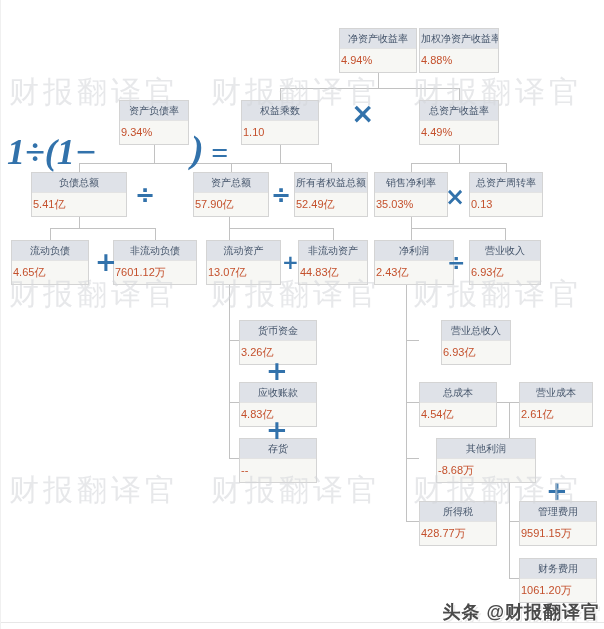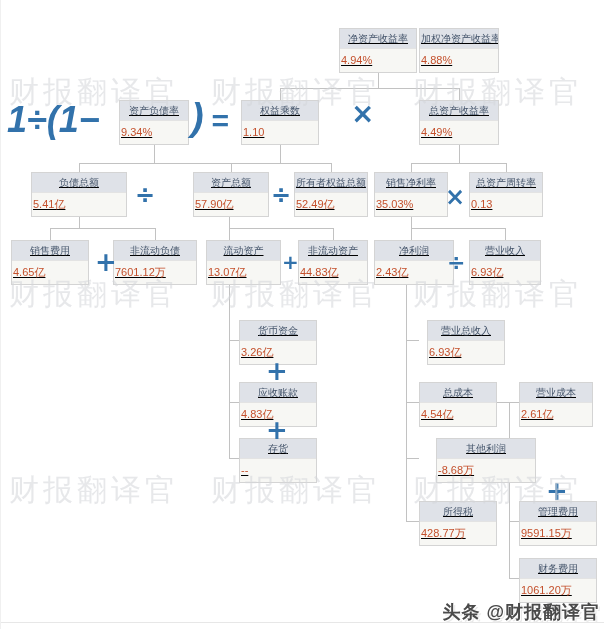--- a/index.html
+++ b/index.html
@@ -3,30 +3,30 @@
 <meta charset="utf-8">
 <style>
   :root{
     --label-bg:#dfe2e8; --label-text:#46566c; --value-bg:#f7f7f4; --value-text:#c4502c;
     --op-color:#3272ab; --line:#c2c2c2; --wm:#d4d6da; --credit:#4a4a4a;
   }
   html,body{margin:0;padding:0;}
   body{font-family:"Liberation Sans","DejaVu Sans",sans-serif;background:#fff;}
   #stage{position:relative;width:604px;height:629px;background:#fff;overflow:hidden;
          border-left:1px solid #f0f0f0;}
-  .node{position:absolute;border:1px solid #d4d4d4;background:#fff;z-index:4;box-sizing:border-box;text-decoration:underline;}
+  .node{position:absolute;border:1px solid #d4d4d4;background:#fff;z-index:4;box-sizing:border-box;}
   .node-label{background:var(--label-bg);color:var(--label-text);font-size:10px;line-height:13px;
               height:13px;padding:3px 1px;text-align:center;white-space:nowrap;overflow:hidden;
               border-bottom:1px solid #e3e3e3;}
   .node-value{background:var(--value-bg);color:var(--value-text);font-size:11px;line-height:13px;
               height:13px;padding:5px 1px;white-space:nowrap;overflow:hidden;}
   .op{position:absolute;color:var(--op-color);font-weight:bold;z-index:5;line-height:1;
       font-family:"DejaVu Sans",sans-serif;}
   .formula{position:absolute;color:var(--op-color);font-style:italic;font-weight:bold;
-           font-family:Liberation Sans, sans-serif;z-index:5;line-height:1;}
+           font-family:Liberation Serif, serif;z-index:5;line-height:1;margin-top:32px;}
   .hl,.vl{position:absolute;background:var(--line);z-index:1;}
   .hl{height:1px;} .vl{width:1px;}
   .wm{position:absolute;color:var(--wm);font-size:30px;letter-spacing:4px;white-space:nowrap;
       z-index:6;opacity:.55;pointer-events:none;}
   .credit{position:absolute;top:600px;right:5px;font-size:18px;font-weight:bold;letter-spacing:1px;
           color:var(--credit);text-shadow:1px 1px 0 #ffffff,2px 2px 0 #e8e8e8;z-index:7;}
   .bottom-line{position:absolute;left:0;top:622px;width:604px;height:1px;background:#e7e7e7;z-index:2;}
 </style>
 </head>
 <body>
@@ -139,21 +139,21 @@
   <div class="node" style="left:373px;top:172px;width:74px">
     <div class="node-label">销售净利率</div>
     <div class="node-value">35.03%</div>
   </div>
   <div class="node" style="left:468px;top:172px;width:74px">
     <div class="node-label">总资产周转率</div>
     <div class="node-value">0.13</div>
   </div>
 
   <div class="node" style="left:10px;top:240px;width:78px">
-    <div class="node-label">销售费用</div>
+    <div class="node-label">流动负债</div>
     <div class="node-value">4.65亿</div>
   </div>
   <div class="node" style="left:112px;top:240px;width:84px">
     <div class="node-label">非流动负债</div>
     <div class="node-value">7601.12万</div>
   </div>
   <div class="node" style="left:205px;top:240px;width:75px">
     <div class="node-label">流动资产</div>
     <div class="node-value">13.07亿</div>
   </div>
@@ -176,21 +176,21 @@
   </div>
   <div class="node" style="left:238px;top:382px;width:78px">
     <div class="node-label">应收账款</div>
     <div class="node-value">4.83亿</div>
   </div>
   <div class="node" style="left:238px;top:438px;width:78px">
     <div class="node-label">存货</div>
     <div class="node-value">--</div>
   </div>
 
-  <div class="node" style="left:426px;top:320px;width:78px">
+  <div class="node" style="left:440px;top:320px;width:70px">
     <div class="node-label">营业总收入</div>
     <div class="node-value">6.93亿</div>
   </div>
   <div class="node" style="left:418px;top:382px;width:78px">
     <div class="node-label">总成本</div>
     <div class="node-value">4.54亿</div>
   </div>
   <div class="node" style="left:435px;top:438px;width:100px">
     <div class="node-label">其他利润</div>
     <div class="node-value">-8.68万</div>

